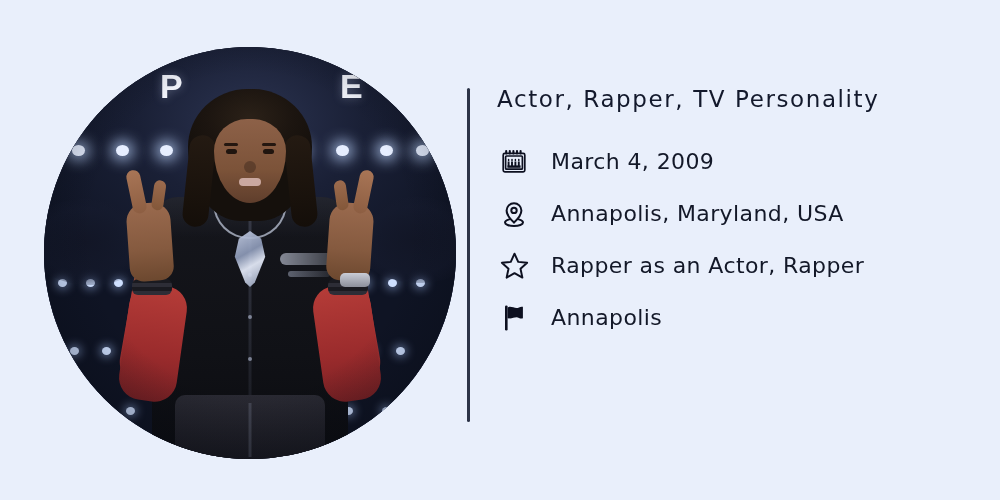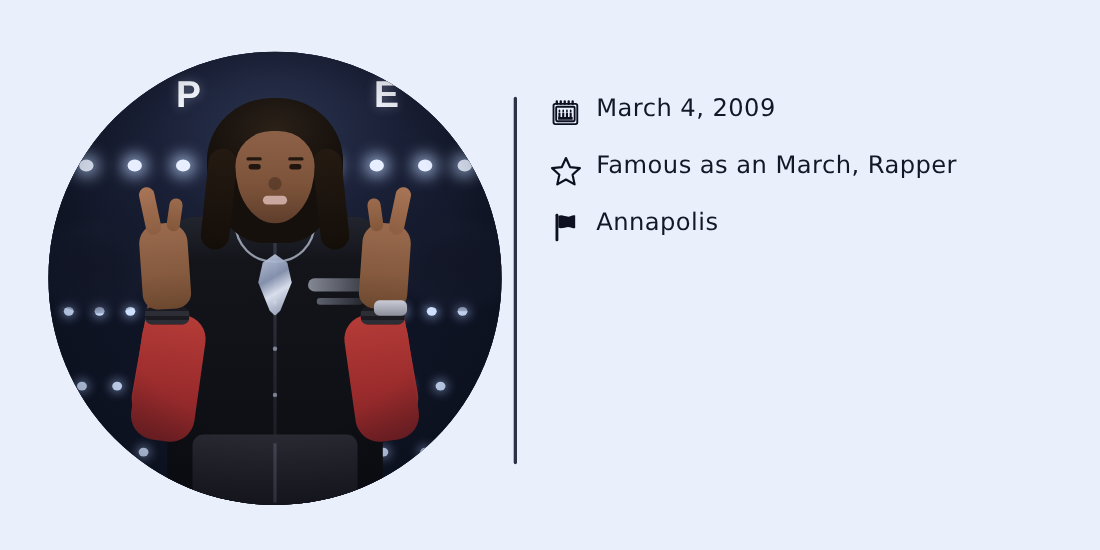--- a/index.html
+++ b/index.html
@@ -391,22 +391,23 @@
   }
 
   .fact-list {
     list-style: none;
     margin: 0;
     padding: 0;
   }
 
   .fact {
     display: flex;
+    align-items: center;
     height: 52px;
-    gap: 11px;
+    gap: 20px;
   }
 
   .fact-icon {
     flex: 0 0 34px;
     width: 34px;
     height: 34px;
     display: flex;
     align-items: center;
     justify-content: center;
     color: #0d1020;
@@ -515,45 +516,56 @@
       </div>
 
       <div class="photo-vignette"></div>
     </div>
   </div>
 
   <div class="divider"></div>
 
   <div class="info">
 
+    <div class="role">Actor, Rapper, TV Personality</div>
 
     <ul class="fact-list">
 
       <li class="fact">
         <span class="fact-icon">
           <svg width="28" height="28" viewBox="0 0 28 28" fill="none" stroke="currentColor" stroke-width="1.7">
             <rect x="3.2" y="5.4" width="21.6" height="18.4" rx="1.6"></rect>
             <rect x="5.6" y="8" width="16.8" height="13.2" rx="1"></rect>
             <path d="M6.2 5.4V3.1M9.8 5.4V3.1M13.4 5.4V3.1M17 5.4V3.1M20.6 5.4V3.1" stroke-linecap="round" stroke-width="2.1"></path>
             <path d="M7.4 18.6h13.2" stroke-width="2.4"></path>
             <path d="M8.6 18.6v-5.2M12 18.6v-5.2M15.4 18.6v-5.2M18.8 18.6v-5.2" stroke-width="1.9"></path>
             <path d="M8.6 12.6v-1.2M12 12.6v-1.2M15.4 12.6v-1.2M18.8 12.6v-1.2" stroke-linecap="round" stroke-width="1.5"></path>
           </svg>
         </span>
         <span class="fact-text">March 4, 2009</span>
       </li>
 
+      <li class="fact">
+        <span class="fact-icon">
+          <svg width="28" height="28" viewBox="0 0 28 28" fill="none" stroke="currentColor" stroke-width="2">
+            <path d="M14 3.2c-4.1 0-7.4 3.3-7.4 7.4 0 5.2 7.4 12 7.4 12s7.4-6.8 7.4-12c0-4.1-3.3-7.4-7.4-7.4z"></path>
+            <circle cx="14" cy="10.4" r="2.7"></circle>
+            <path d="M9.2 19.4C6.6 20.1 5 21.3 5 22.6c0 1.9 4 3.4 9 3.4s9-1.5 9-3.4c0-1.3-1.6-2.5-4.2-3.2" stroke-linecap="round"></path>
+          </svg>
+        </span>
+        <span class="fact-text">Annapolis, Maryland, USA</span>
+      </li>
 
       <li class="fact">
         <span class="fact-icon">
           <svg width="29" height="29" viewBox="0 0 28 28" fill="none" stroke="currentColor" stroke-width="1.9" stroke-linejoin="round">
             <path d="M14 2.6l3.6 7.9 8.6.9-6.4 5.8 1.8 8.5L14 21.4 6.4 25.7l1.8-8.5L1.8 11.4l8.6-.9z"></path>
           </svg>
         </span>
-        <span class="fact-text">Famous as an March, Rapper</span>
+        <span class="fact-text">Rapper as an Actor, Rapper</span>
       </li>
 
       <li class="fact">
         <span class="fact-icon">
           <svg width="28" height="30" viewBox="0 0 28 30" fill="none">
             <rect x="5" y="2.4" width="2.6" height="25" rx="1.2" fill="currentColor"></rect>
             <path d="M7.6 4.4c3.8-2.1 7.6 2.1 11.4 0 1.3-.7 2.6-.9 3.9-.6v11.4c-1.3.4-2.6.4-3.9-.3-3.8-2.1-7.6 2.1-11.4 0z" fill="currentColor"></path>
           </svg>
         </span>
         <span class="fact-text">Annapolis</span>

